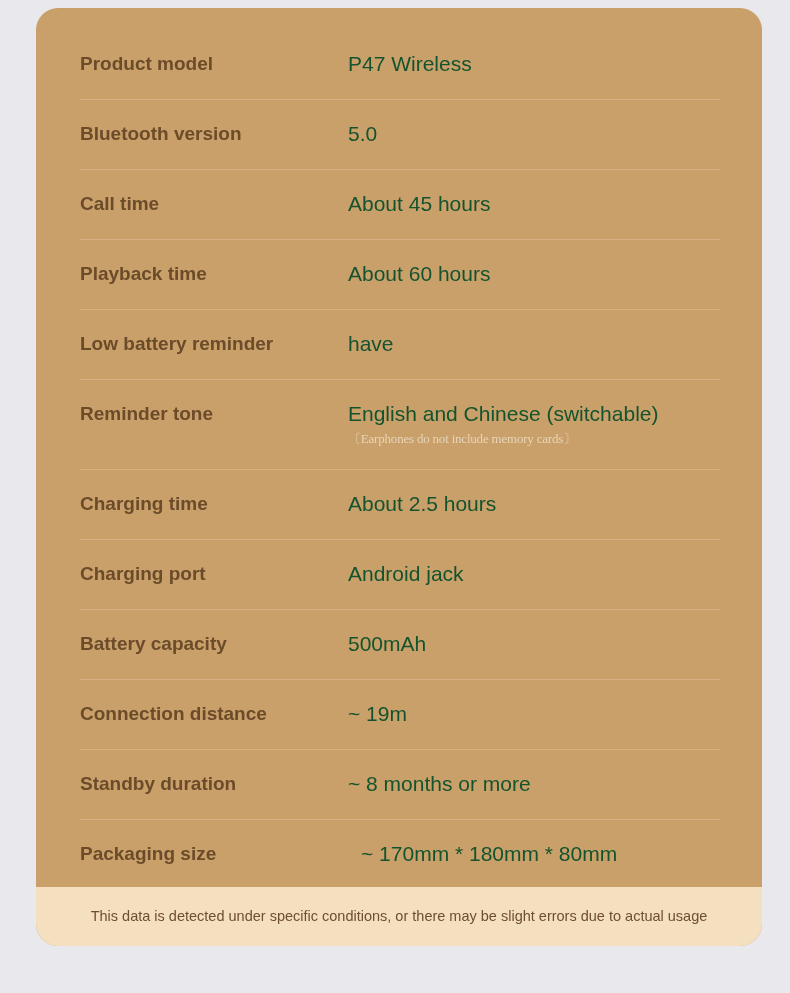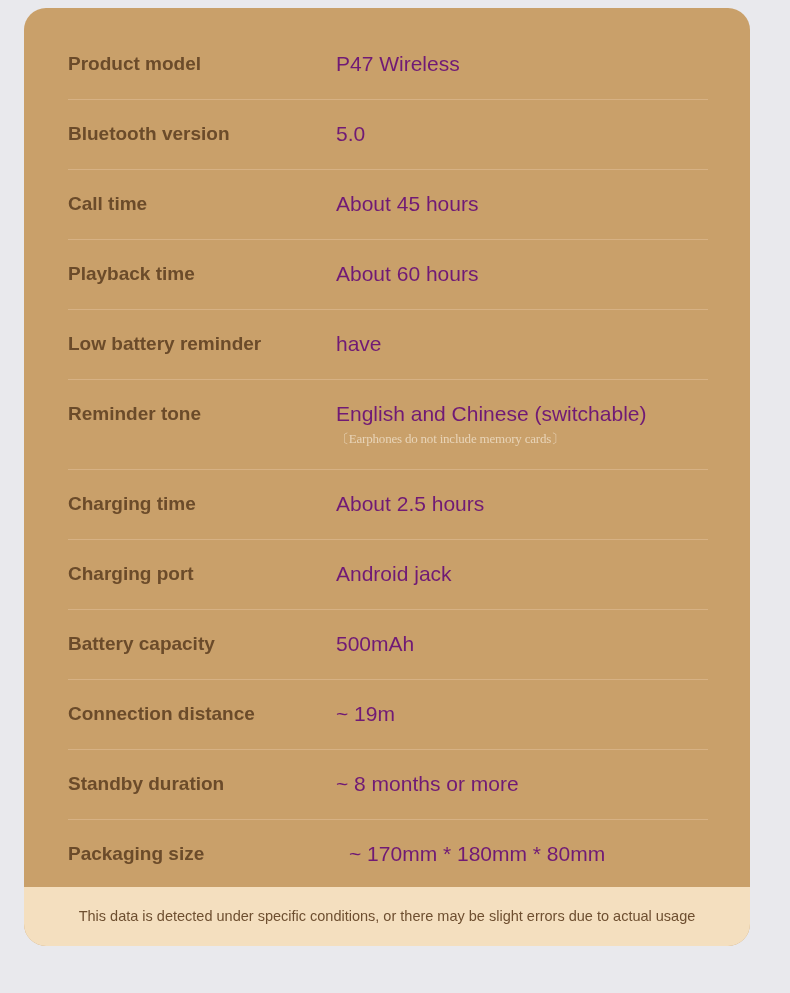--- a/index.html
+++ b/index.html
@@ -8,21 +8,21 @@
   }
   body {
     width: 790px;
     height: 993px;
     background: #e9e9ed;
     font-family: "Liberation Sans", sans-serif;
     overflow: hidden;
   }
   .spec-card {
     position: absolute;
-    left: 24px;
+    left: 36px;
     top: 8px;
     width: 726px;
     height: 938px;
     background: #c9a06a;
     border-radius: 22px;
     overflow: hidden;
     box-sizing: border-box;
   }
   .spec-table {
     position: absolute;
@@ -52,21 +52,21 @@
     padding-bottom: 22px;
     box-sizing: border-box;
   }
   .spec-value-wrap {
     flex: 1 1 auto;
     padding-top: 22px;
     padding-bottom: 22px;
     box-sizing: border-box;
   }
   .spec-value {
-    color: #701a75;
+    color: #14532d;
     font-size: 21px;
     line-height: 1.15;
     display: block;
   }
   .spec-note {
     display: block;
     color: #e8d4b8;
     font-size: 13px;
     line-height: 1.2;
     margin-top: 5px;

